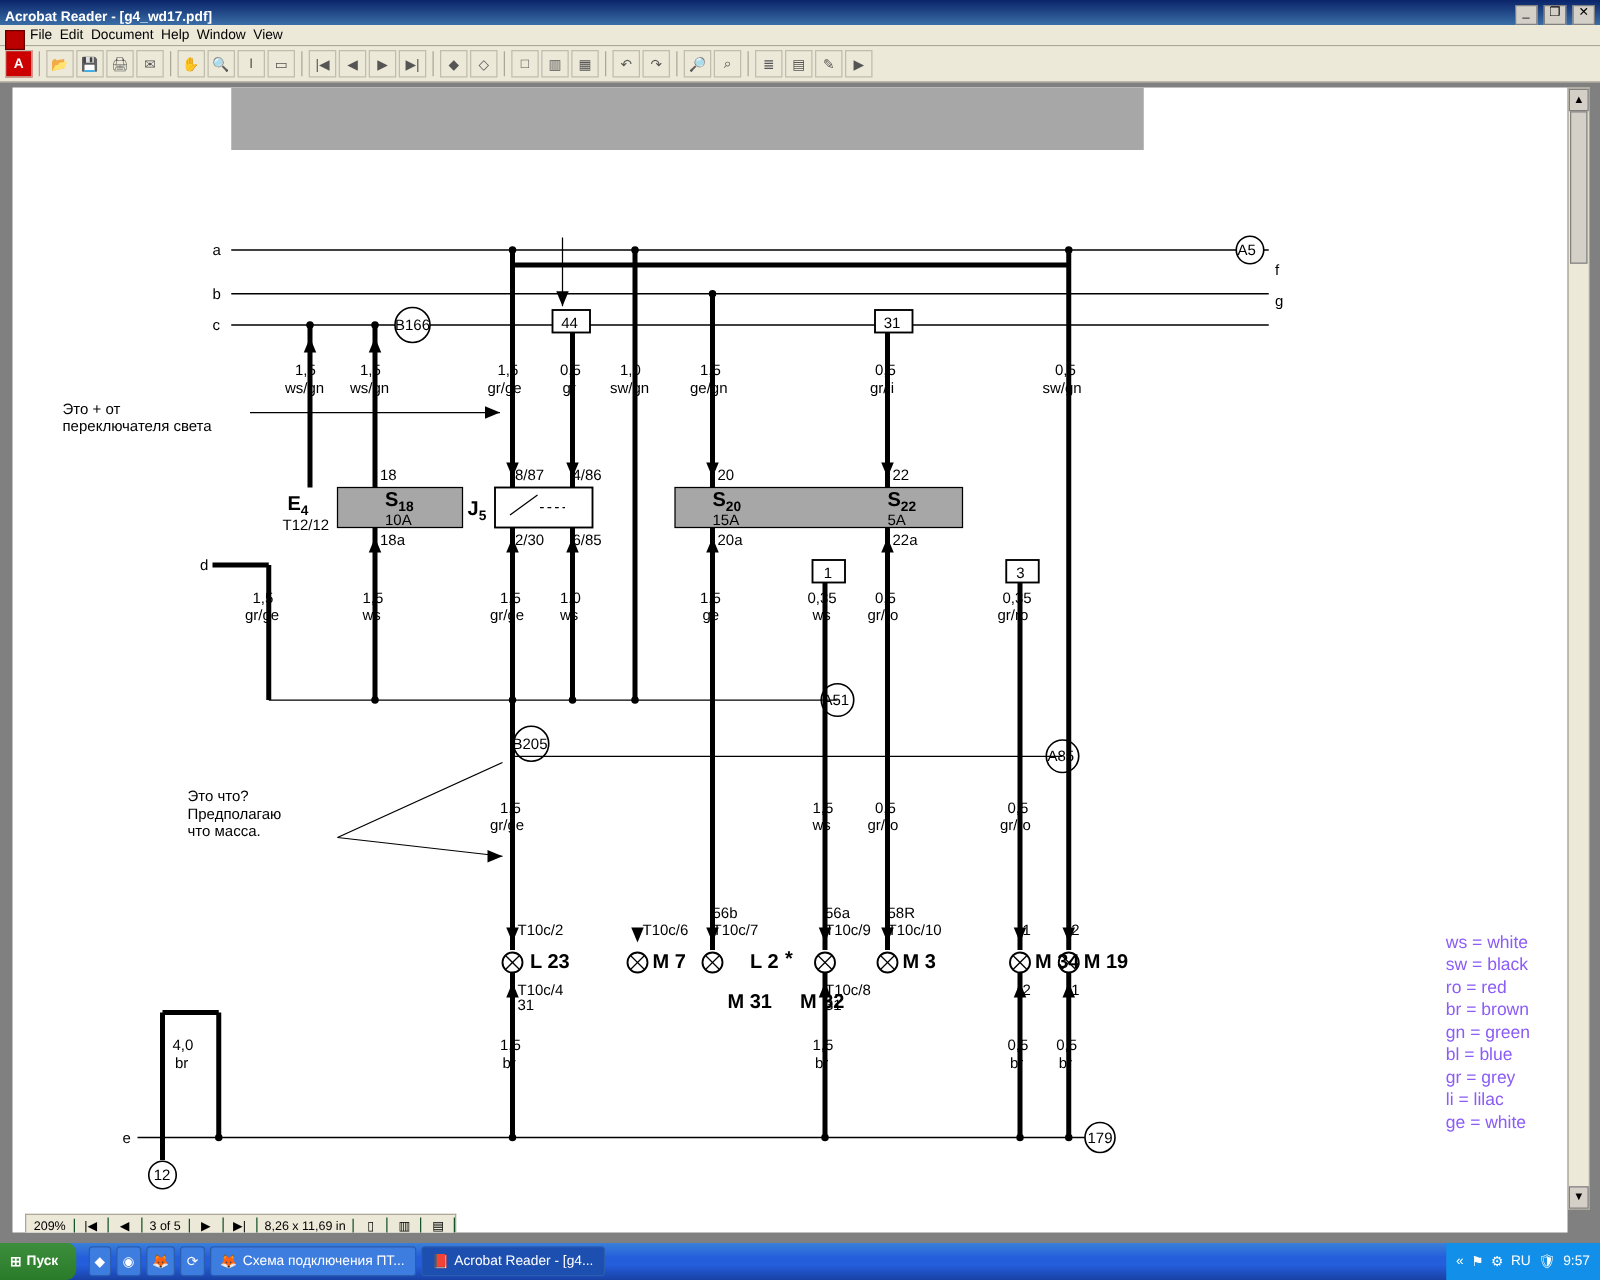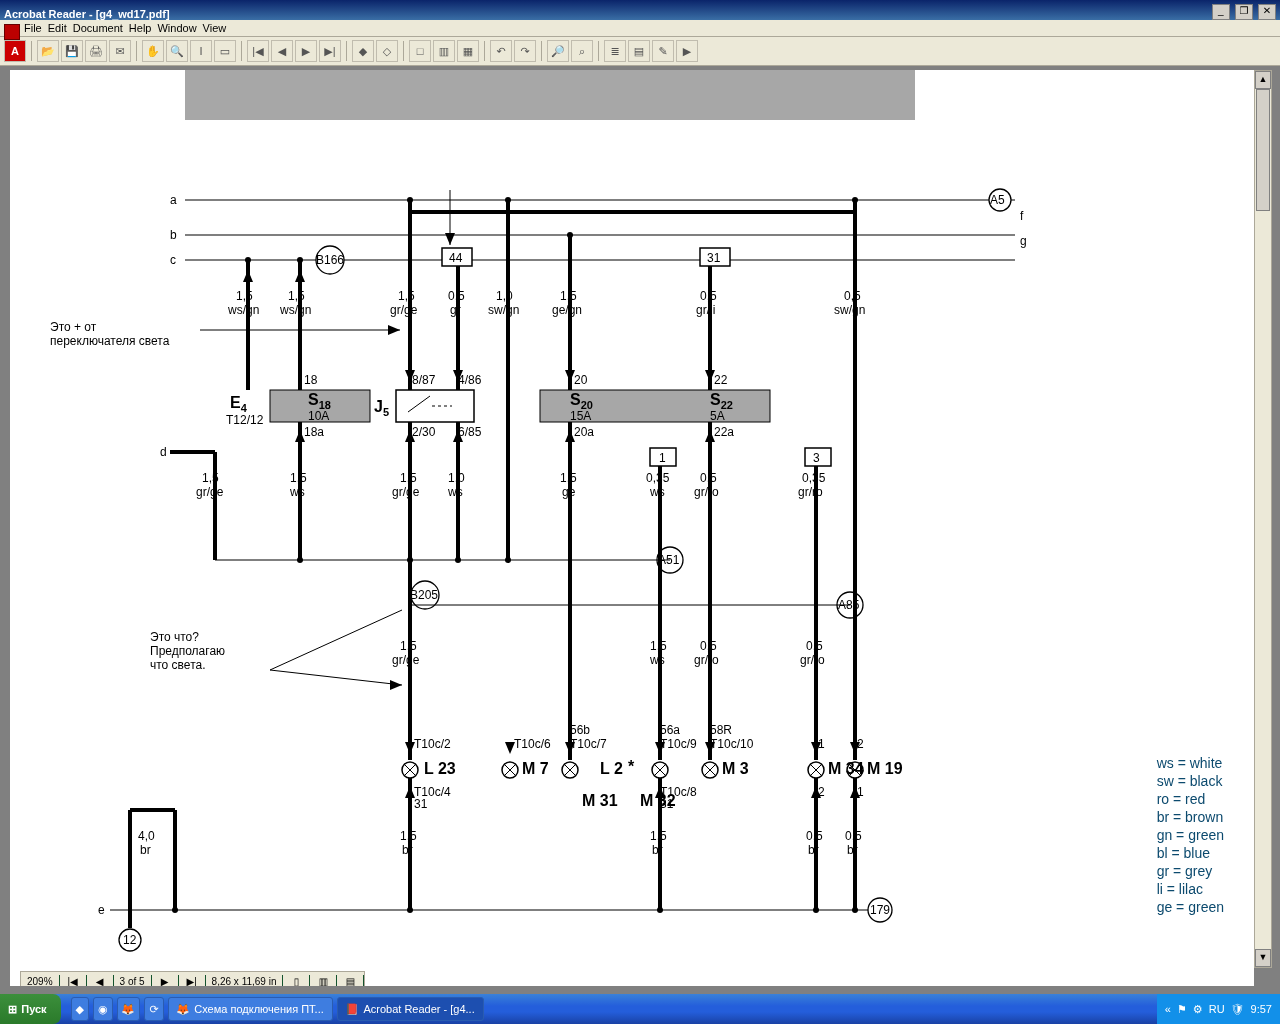--- a/index.html
+++ b/index.html
@@ -10,21 +10,21 @@
   .menubar span{cursor:default}
   .app-icon{position:absolute;left:4px;top:24px;width:14px;height:14px;background:#b00;border:1px solid #600}
   .toolbar{background:#ece9d8;border-bottom:1px solid #aca899;padding:3px 4px;display:flex;align-items:center;gap:2px}
   .tbtn{width:20px;height:20px;border:1px solid #c0bcae;background:#ece9d8;display:flex;align-items:center;justify-content:center;font-size:11px;color:#555}
   .tbtn.red{background:#c00;color:#fff;font-weight:bold}
   .tsep{width:1px;height:20px;background:#aca899;margin:0 3px}
   
   .workspace{position:relative;background:#808080;height:930px}
   .page{position:absolute;left:10px;top:4px;right:26px;bottom:10px;background:#fff;overflow:hidden}
   .page svg{position:absolute;left:0;top:0}
-  .legend{position:absolute;right:30px;bottom:70px;font:14px/18px Arial;color:#0c4a6e}
+  .legend{position:absolute;right:30px;bottom:80px;font:14px/18px Arial;color:#8b5cf6}
   .note{position:absolute;font:12px/14px Arial}
   
   .pager{position:absolute;left:10px;bottom:-4px;height:18px;background:#ece9d8;border:1px solid #aca899;border-bottom:none;display:flex;align-items:center;font:10px sans-serif}
   .pager .cell{border-right:1px solid #14532d;padding:1px 6px}
   .pager .nav{width:14px;text-align:center}
   
   .taskbar{position:fixed;left:0;right:0;bottom:0;height:30px;background:linear-gradient(#3a81d8,#245edb 40%,#245edb 60%,#1941a5);display:flex;align-items:center;color:#fff;font-size:11px}
   .start{height:30px;padding:0 14px 0 8px;background:linear-gradient(#3c8f3c,#2a7a2a);font-weight:bold;display:flex;align-items:center;gap:4px;border-radius:0 8px 8px 0}
   .task{height:22px;margin-left:4px;padding:0 8px;background:#3e7de0;border:1px solid #2a5cb0;border-radius:3px;display:flex;align-items:center;gap:4px;max-width:180px;overflow:hidden;white-space:nowrap}
   .task.active{background:#1d4fb0}
@@ -94,21 +94,21 @@
 
 <div class="workspace">
   <div class="page">
 
     <div style="position:absolute;left:175px;top:0;width:730px;height:50px;background:#a7a7a7"></div>
 
     <div class="note" style="left:40px;top:250px;white-space:pre">Это + от
 переключателя света</div>
     <div class="note" style="left:140px;top:560px;white-space:pre">Это что?
 Предполагаю
-что света.</div>
+что масса.</div>
 
     <svg width="1200" height="920">
       <style>
         .hbus{stroke:#000;stroke-width:1.2}
         .wire{stroke:#000;stroke-width:4}
         .thin{stroke:#000;stroke-width:1}
         text{font:12px Arial;fill:#000}
         .big{font:16px Arial;font-weight:bold}
         .arrowhead{fill:#000}
         .comp{fill:#a7a7a7;stroke:#000;stroke-width:1}
@@ -391,21 +391,21 @@
 
     <div class="legend">
       <div>ws = white</div>
         <div>sw = black</div>
       <div>ro  = red</div>
         <div>br  = brown</div>
       <div>gn = green</div>
         <div>bl  = blue</div>
       <div>gr  = grey</div>
         <div>li   = lilac</div>
-      <div>ge = green</div>
+      <div>ge = white</div>
     </div>
 
     <div class="pager">
       <span class="cell">209%</span>
       <span class="cell nav">|◀</span>
       <span class="cell nav">◀</span>
       <span class="cell">3 of 5</span>
       <span class="cell nav">▶</span>
       <span class="cell nav">▶|</span>
       <span class="cell">8,26 x 11,69 in</span>

